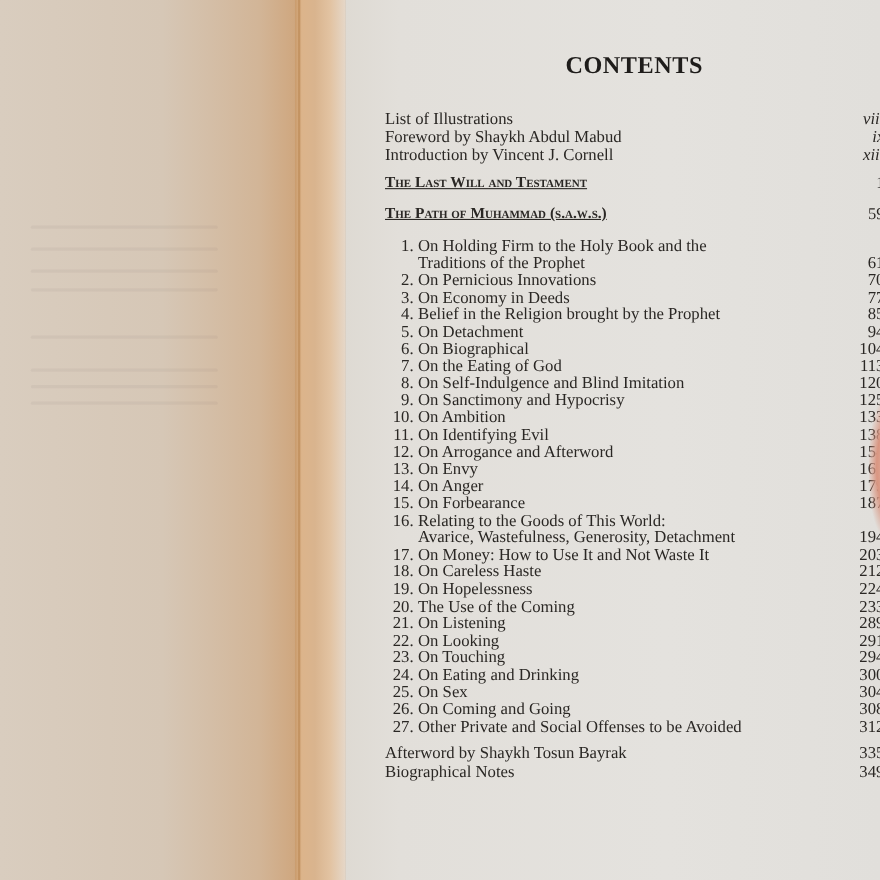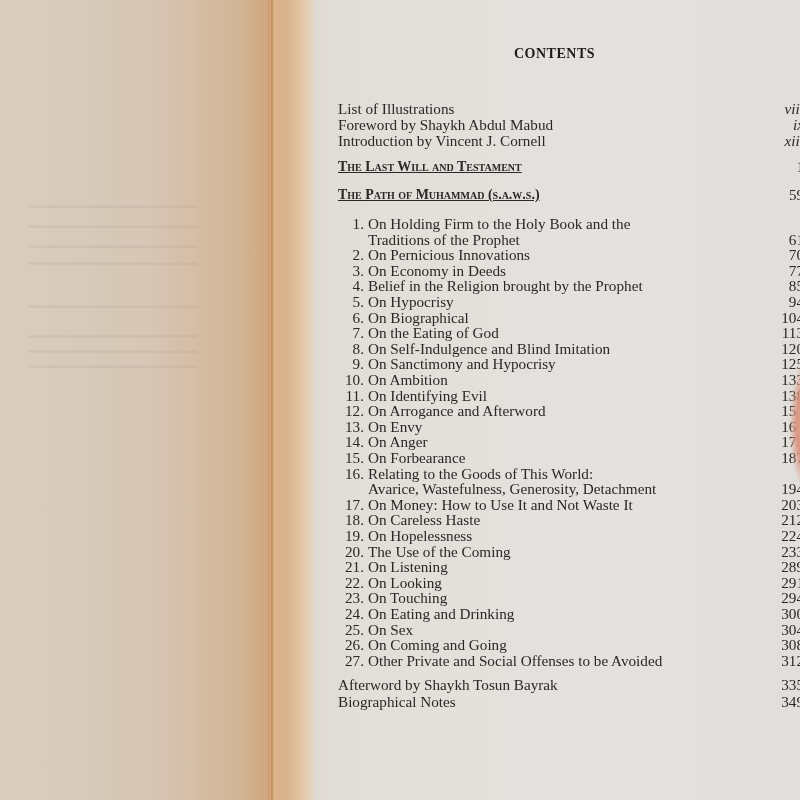--- a/index.html
+++ b/index.html
@@ -22,25 +22,25 @@
     position:absolute; left:314px; top:0; width:486px; height:800px;
     background: linear-gradient(90deg, #dedad3 0%, #e2dfda 10%, #e4e2de 60%, #e1dfdb 100%);
     color:#2a2724;
   }
   .finger {
     position:absolute; right:-14px; top:360px; width:24px; height:130px;
     background: radial-gradient(ellipse at 80% 50%, #e9b8a5 0%, #d99682 45%, rgba(220,180,170,0) 75%);
     border-radius:50%;
   }
   .title {
-    position:absolute; left:200px; top:46px; font-size:14px; font-weight:bold; letter-spacing:0.5px;
+    position:absolute; left:200px; top:46px; font-size:22px; font-weight:bold; letter-spacing:0.5px;
     color:#1e1c1a;
   }
   .row { position:absolute; left:0; width:466px; font-size:15.2px; line-height:16px; white-space:nowrap; }
-  .row .lbl { position:absolute; left:0; }
+  .row .lbl { position:absolute; left:12px; }
   .row .pg { position:absolute; right:0; text-align:right; }
   .row .num { display:inline-block; width:26px; text-align:right; margin-right:4px; }
   .it { font-style:italic; }
   .sc { font-variant: small-caps; font-weight:bold; font-size:14px;text-decoration:underline; }
   .sc-pg { font-size:15px; }
 </style>
 </head>
 <body>
 
 <div class="left-page">
@@ -92,21 +92,21 @@
       </div>
       <div class="row" style="top: 262.8px;">
         <span class="lbl"><span class="num">3.</span><span>On Economy in Deeds</span></span>
         <span class="pg">77</span>
       </div>
       <div class="row" style="top: 278.4px;">
         <span class="lbl"><span class="num">4.</span><span>Belief in the Religion brought by the Prophet</span></span>
         <span class="pg">85</span>
       </div>
       <div class="row" style="top: 294px;">
-        <span class="lbl"><span class="num">5.</span><span>On Hypocrisy</span></span>
+        <span class="lbl"><span class="num">5.</span><span>On Detachment</span></span>
         <span class="pg">94</span>
       </div>
       <div class="row" style="top: 309.6px;">
         <span class="lbl"><span class="num">6.</span><span>On Biographical</span></span>
         <span class="pg">104</span>
       </div>
       <div class="row" style="top: 325.2px;">
         <span class="lbl"><span class="num">7.</span><span>On the Eating of God</span></span>
         <span class="pg">113</span>
       </div>

